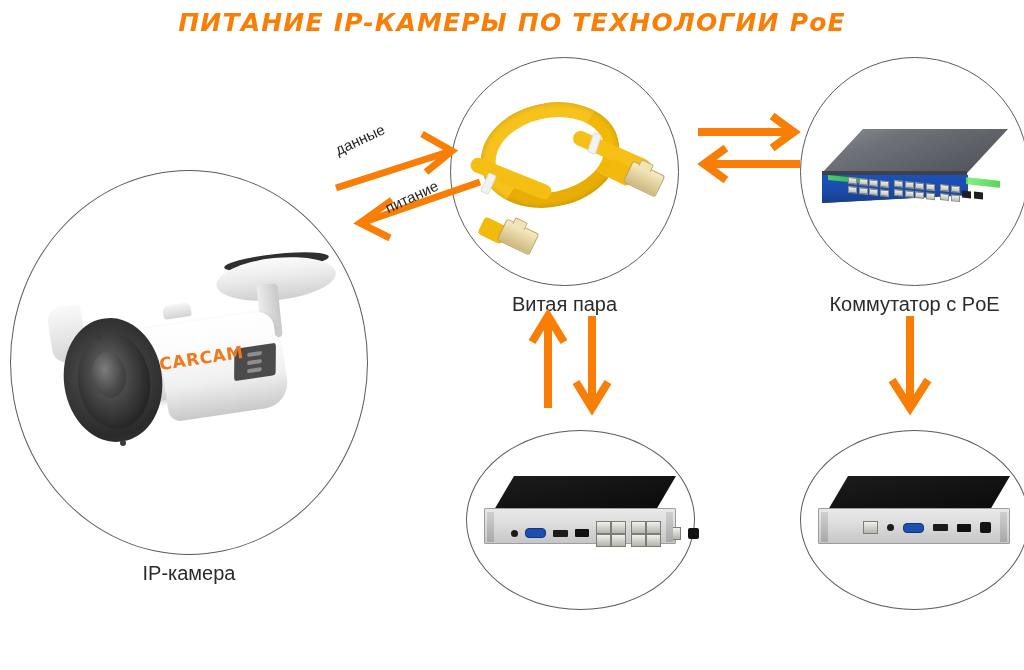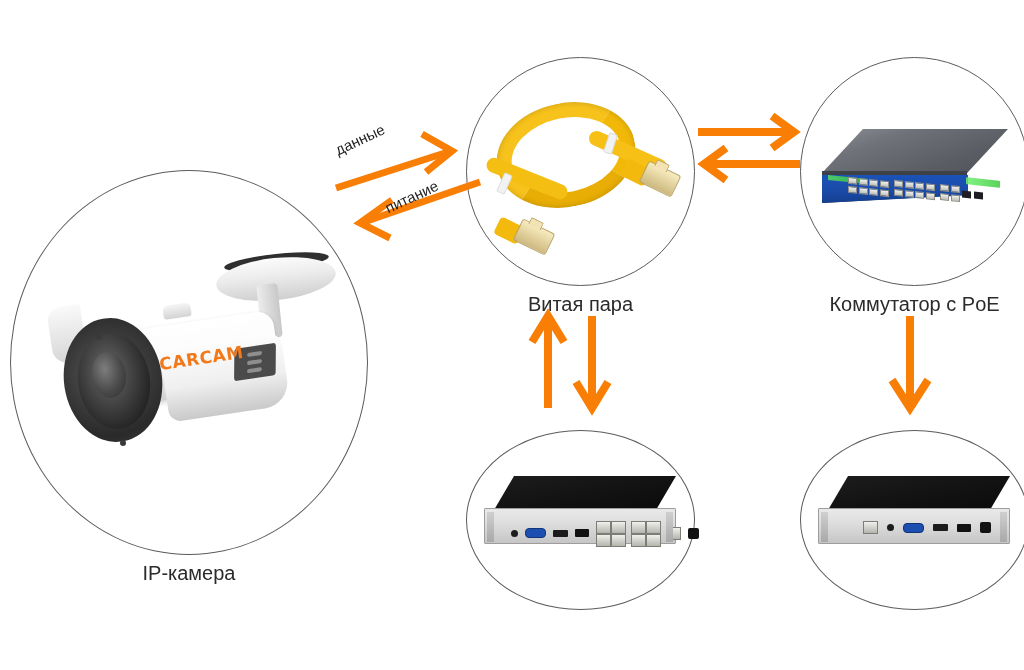--- a/index.html
+++ b/index.html
@@ -103,21 +103,21 @@
   }
   .cam-mount-top{
     position:absolute;left:180px;top:6px;width:105px;height:16px;
     background:#2f2f2f;border-radius:50%;transform:rotate(-6deg);
   }
   .cam-screw{position:absolute;width:6px;height:6px;border-radius:50%;background:#3a3a3a;}
 
   #cap-camera{top:392px;text-align:right;}
 
   
-  #node-cable{left:466px;top:57px;width:229px;height:229px;}
+  #node-cable{left:450px;top:57px;width:229px;height:229px;}
   #cable-art{position:absolute;left:12px;top:28px;width:206px;height:175px;}
   .cbl-loop{
     position:absolute;left:18px;top:18px;width:140px;height:104px;
     border:15px solid #F7C21B;border-radius:70px/52px;
     border-right-color:#F2B808;border-bottom-color:#E8AE05;
     transform:rotate(-12deg);
     box-sizing:border-box;
   }
   .cbl-loop::after{
     content:"";position:absolute;left:-15px;top:-15px;right:-15px;bottom:-15px;
@@ -231,20 +231,21 @@
     position:absolute;font-size:15px;color:#1f1f1f;white-space:nowrap;
   }
   #lbl-dannye{left:336px;top:142px;transform:rotate(-25deg);transform-origin:left center;}
   #lbl-pitanie{left:386px;top:200px;transform:rotate(-25deg);transform-origin:left center;}
 </style>
 </head>
 <body>
 
 <div id="stage">
 
+  <div id="title">ПИТАНИЕ IP-КАМЕРЫ ПО ТЕХНОЛОГИИ PoE</div>
 
   <div class="node" id="node-camera">
     <div class="circle"></div>
     <div id="cam-art">
       <div class="cam-mount-top"></div>
       <div class="cam-mount"></div>
       <div class="cam-arm"></div>
       <div class="cam-knob"></div>
       <div class="cam-sun"></div>
       <div class="cam-body"></div>

